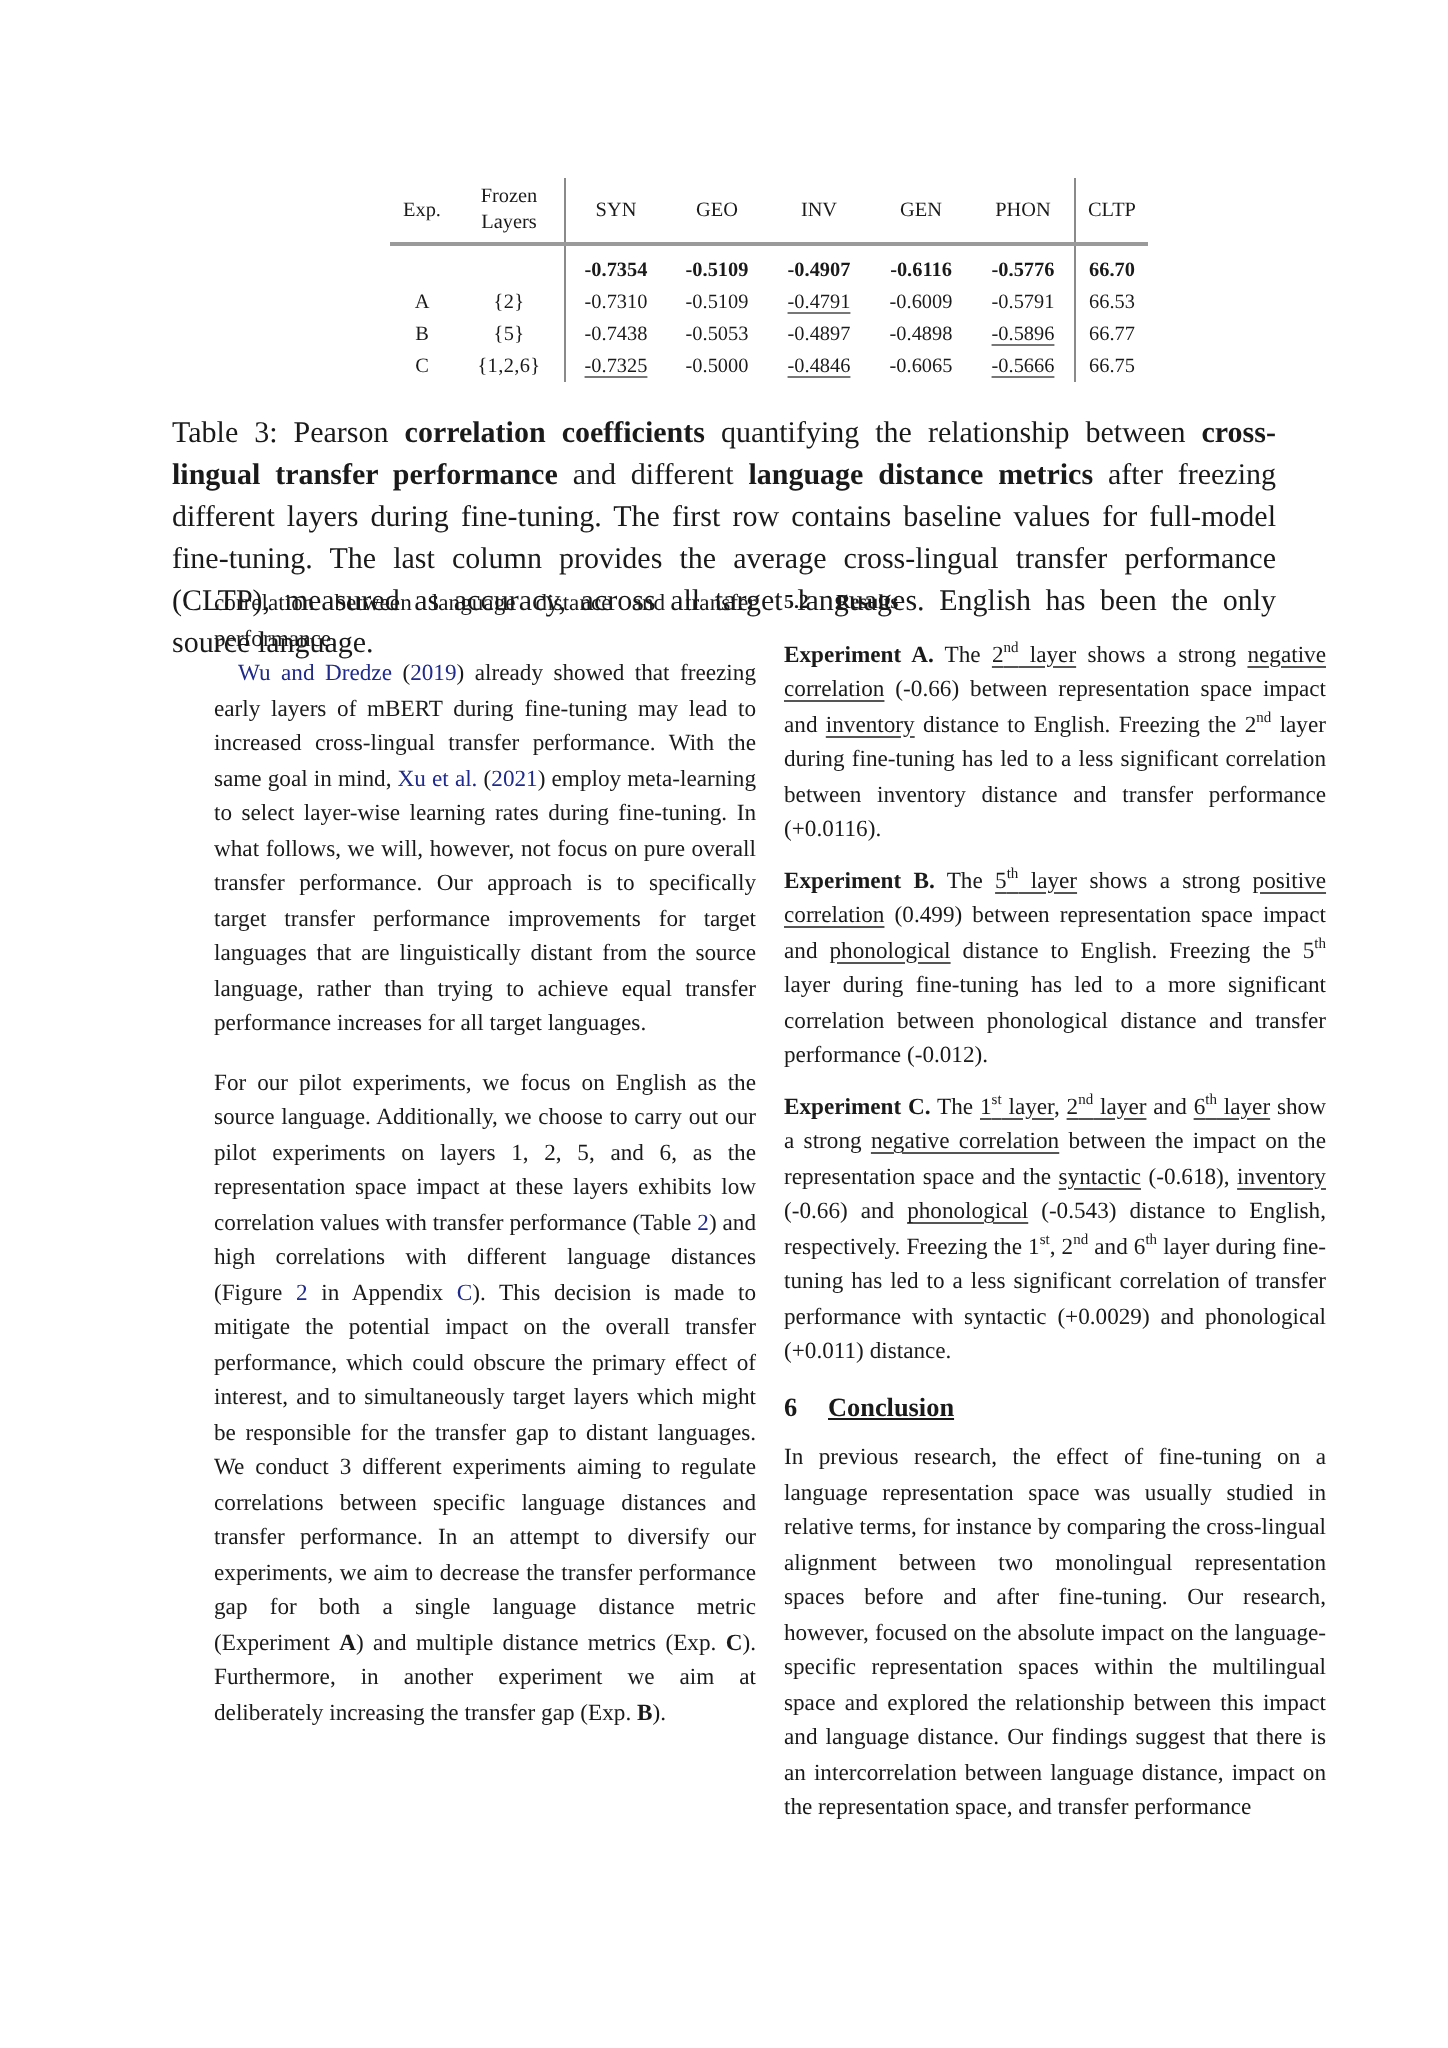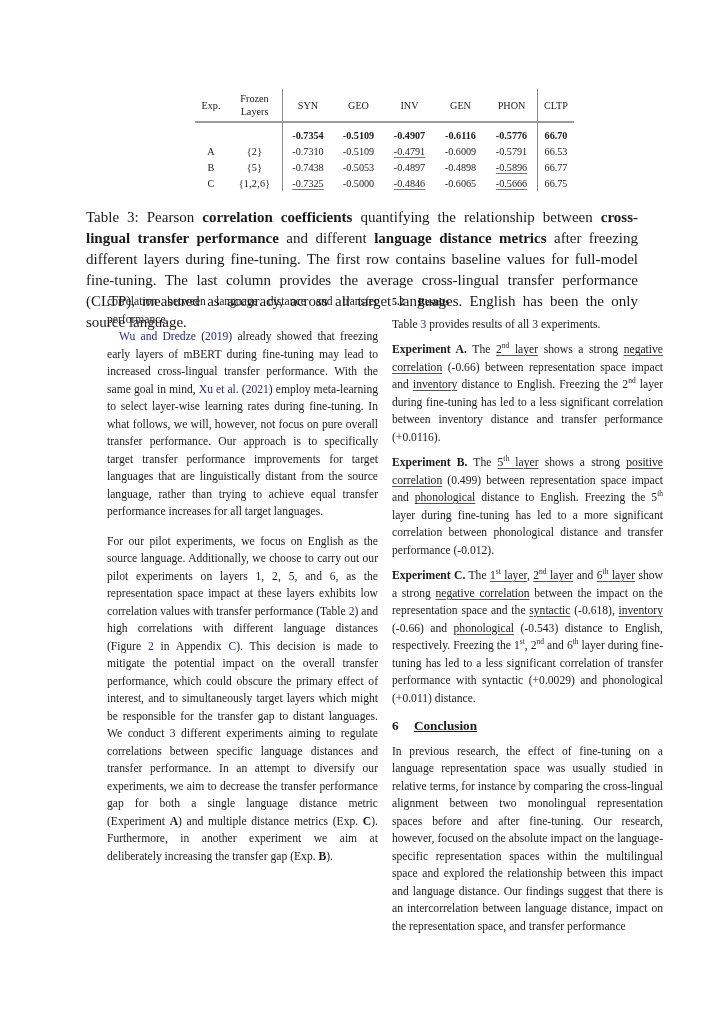--- a/index.html
+++ b/index.html
@@ -123,21 +123,20 @@
     <p>correlation between language distance and transfer performance.</p>
     <p class="ind"><a class="link">Wu and Dredze</a> (<a class="link">2019</a>)<span> already showed that freezing early layers of mBERT during fine-tuning may lead to increased cross-lingual transfer performance. With the same goal in mind, </span><a class="link">Xu et al.</a> (<a class="link">2021</a>)<span> employ meta-learning to select layer-wise learning rates during fine-tuning. In what follows, we will, however, not focus on pure overall transfer performance. Our approach is to specifically target transfer performance improvements for target languages that are linguistically distant from the source language, rather than trying to achieve equal transfer performance increases for all target languages.</span></p>
 
 
     <p style="margin-top:12px;"><span>For our pilot experiments, we focus on English as the source language. Additionally, we choose to carry out our pilot experiments on layers 1, 2, 5, and 6, as the representation space impact at these layers exhibits low correlation values with transfer performance (Table </span><a class="link">2</a><span>) and high correlations with different language distances (Figure </span><a class="link">2</a><span> in Appendix </span><a class="link">C</a><span>). This decision is made to mitigate the potential impact on the overall transfer performance, which could obscure the primary effect of interest, and to simultaneously target layers which might be responsible for the transfer gap to distant languages. We conduct 3 different experiments aiming to regulate correlations between specific language distances and transfer performance. In an attempt to diversify our experiments, we aim to decrease the transfer performance gap for both a single language distance metric (Experiment </span><b>A</b><span>) and multiple distance metrics (Exp. </span><b>C</b><span>). Furthermore, in another experiment we aim at deliberately increasing the transfer gap (Exp. </span><b>B</b><span>).</span></p>
   </div>
 
   <div class="col right">
     <div class="h2"><span class="num">5.2</span><span>Results</span></div>
 
-    <p style="margin-top:5px;"><span>Table </span><a class="link">3</a><span> provides results of all 3 experiments.</span></p>
 
     <p style="margin-top:8px;"><b>Experiment A.</b><span> The </span><span class="ul"><span>2</span><sup>nd</sup><span> layer</span></span><span> shows a strong </span><span class="ul">negative correlation</span><span> (-0.66) between representation space impact and </span><span class="ul">inventory</span><span> distance to English. Freezing the 2</span><sup>nd</sup><span> layer during fine-tuning has led to a less significant correlation between inventory distance and transfer performance (+0.0116).</span></p>
 
     <p style="margin-top:8px;"><b>Experiment B.</b><span> The </span><span class="ul"><span>5</span><sup>th</sup><span> layer</span></span><span> shows a strong </span><span class="ul">positive correlation</span><span> (0.499) between representation space impact and </span><span class="ul">phonological</span><span> distance to English. Freezing the 5</span><sup>th</sup><span> layer during fine-tuning has led to a more significant correlation between phonological distance and transfer performance (-0.012).</span></p>
 
     <p style="margin-top:8px;"><b>Experiment C.</b><span> The </span><span class="ul"><span>1</span><sup>st</sup><span> layer</span></span><span>, </span><span class="ul"><span>2</span><sup>nd</sup><span> layer</span></span><span> and </span><span class="ul"><span>6</span><sup>th</sup><span> layer</span></span><span> show a strong </span><span class="ul">negative correlation</span><span> between the impact on the representation space and the </span><span class="ul">syntactic</span><span> (-0.618), </span><span class="ul">inventory</span><span> (-0.66) and </span><span class="ul">phonological</span><span> (-0.543) distance to English, respectively. Freezing the 1</span><sup>st</sup><span>, 2</span><sup>nd</sup><span> and 6</span><sup>th</sup><span> layer during fine-tuning has led to a less significant correlation of transfer performance with syntactic (+0.0029) and phonological (+0.011) distance.</span></p>
 
     <div class="h1" style="margin-top:10px;text-decoration:underline;"><span class="num">6</span><span>Conclusion</span></div>
 
     <p style="margin-top:8px;">In previous research, the effect of fine-tuning on a language representation space was usually studied in relative terms, for instance by comparing the cross-lingual alignment between two monolingual representation spaces before and after fine-tuning. Our research, however, focused on the absolute impact on the language-specific representation spaces within the multilingual space and explored the relationship between this impact and language distance. Our findings suggest that there is an intercorrelation between language distance, impact on the representation space, and transfer performance</p>

